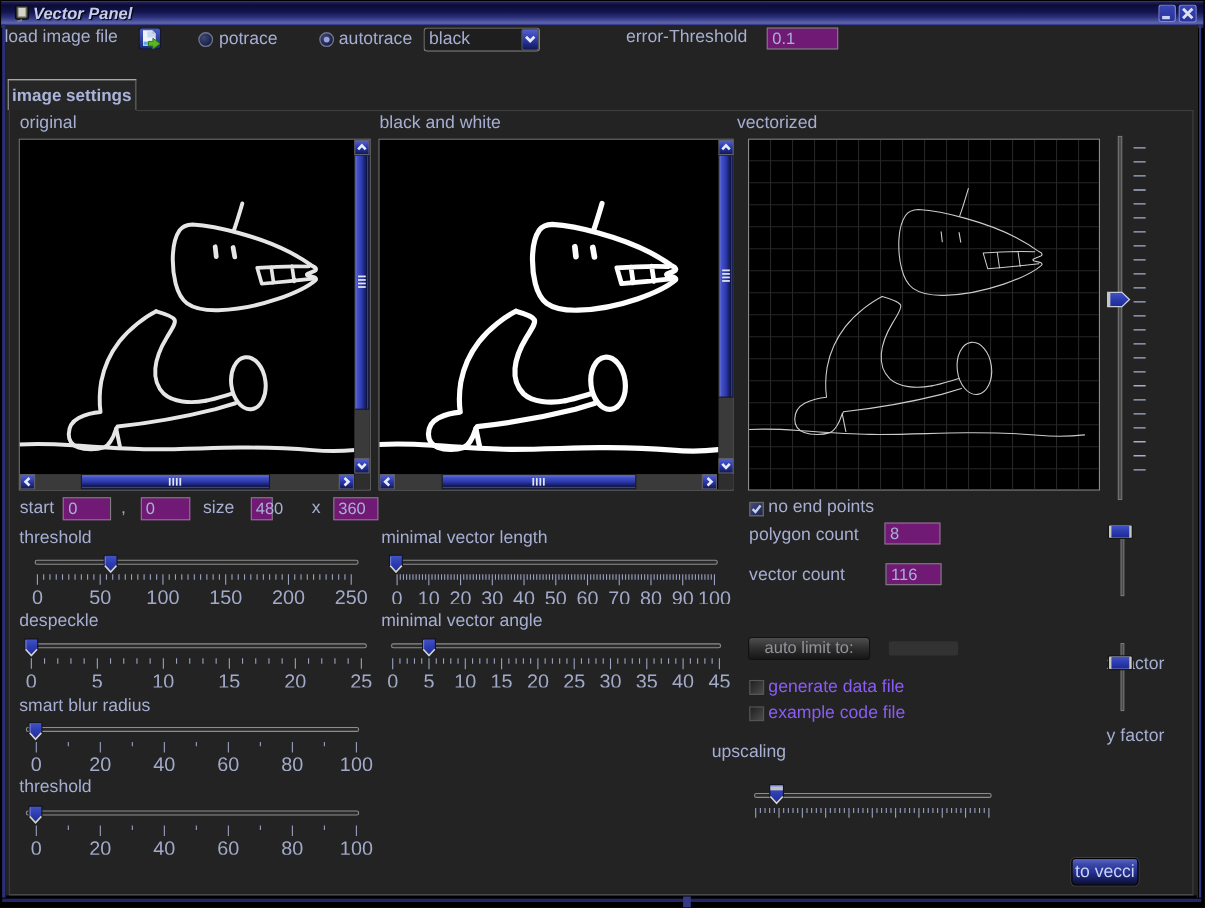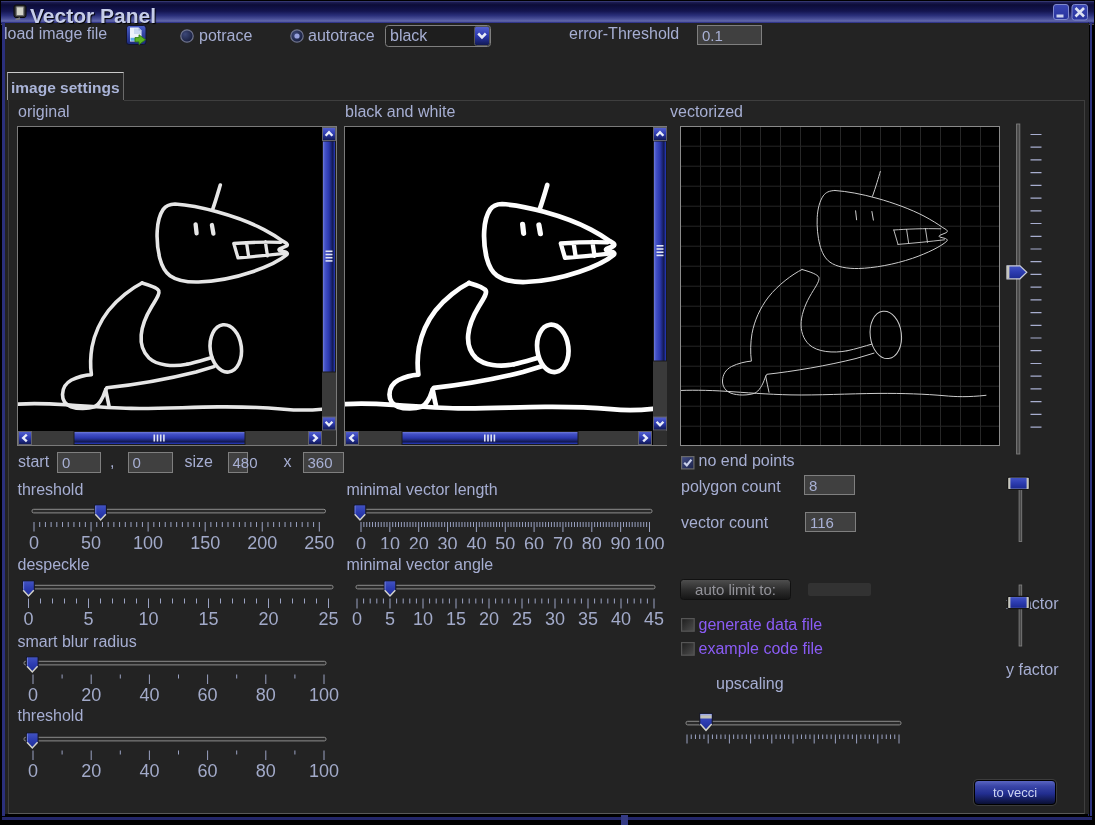--- a/index.html
+++ b/index.html
@@ -1,19 +1,19 @@
 <!DOCTYPE html>
 <html><head><meta charset="utf-8"><style>
 html,body{margin:0;padding:0;width:1095px;height:825px;background:#000;overflow:hidden;}
 *{box-sizing:border-box;}
 body{font-family:"Liberation Sans",sans-serif;position:relative;}
 .ab{position:absolute;}
 .lbl{position:absolute;color:#a6aed2;font-size:16px;line-height:16px;white-space:nowrap;}
 .dlbl{position:absolute;color:#8b5cf6;font-size:16px;line-height:16px;white-space:nowrap;}
-.tb{position:absolute;background:#404040;border:1px solid #7f7f7f;color:#a8b0d4;font-size:15px;line-height:19px;padding-left:4px;}
+.tb{position:absolute;background:#701a75;border:1px solid #7f7f7f;color:#a8b0d4;font-size:15px;line-height:19px;padding-left:4px;}
 </style></head><body>
 <svg width="0" height="0" style="position:absolute">
     <defs>
 <linearGradient id="thumbg" x1="0" y1="0" x2="0" y2="1">
  <stop offset="0" stop-color="#4354c4"></stop>
         <stop offset="0.45" stop-color="#2d3db2"></stop>
  <stop offset="1" stop-color="#1c2a92"></stop>
       </linearGradient>
 <linearGradient id="sbbtn" x1="0" y1="0" x2="0" y2="1">
  <stop offset="0" stop-color="#5562d2"></stop>
@@ -81,21 +81,21 @@
 <div class="ab" style="left:1087.5px;top:22px;width:1px;height:794px;background:#23266a;"></div>
 <div class="ab" style="left:1089.5px;top:22px;width:2px;height:794px;background:#2e3380;"></div>
 <div class="ab" style="left:2px;top:817px;width:1090px;height:2.5px;background:#23266a;"></div>
 <div class="ab" style="left:621px;top:815px;width:7px;height:10px;background:#343a84;"></div>
 <div class="ab" style="left:5px;top:22.5px;width:1084px;height:791.5px;background:#232323;"></div>
 <svg class="ab" style="left:13px;top:4px" width="16" height="17">
 <rect x="1" y="1" width="12" height="12.5" rx="2" fill="#2e2e2e" stroke="#0a0a0a"></rect>
 <rect x="3.2" y="2.8" width="7.6" height="8.8" rx="0.5" fill="#d4d4c8" stroke="#6a6a6a"></rect>
 <path d="M2.8,14.8 L6.8,13.2 L7.4,15.6 L2.2,16 Z" fill="#808080"></path>
 </svg>
-<div class="ab" style="left:30px;top:4px;color:#c6cde9;font-size:21px;font-weight:bold;text-shadow:1px 1px 1px #000;">Vector Panel</div>
+<div class="ab" style="left:30px;top:4px;color:#c6cde9;font-size:15px;font-weight:bold;text-shadow:1px 1px 1px #000;font-style:italic;">Vector Panel</div>
 <svg class="ab" style="left:1053px;top:4px" width="35" height="17">
 <rect x="0.5" y="0.5" width="15" height="15" rx="2.5" fill="url(#winbtn)" stroke="#8089cc" stroke-width="1"></rect>
 <rect x="3.5" y="10.5" width="7" height="3" fill="#ccd3ee"></rect>
 <rect x="19" y="0.5" width="15.5" height="15.5" rx="2.5" fill="url(#winbtn)" stroke="#8089cc" stroke-width="1"></rect>
 <path d="M22.5,4 L31,12.5 M31,4 L22.5,12.5" stroke="#dce1f2" stroke-width="2.6"></path>
 </svg>
 <div class="lbl" style="left:4px;top:26px;">load image file</div>
 <svg class="ab" style="left:126px;top:25px" width="21" height="20">
 <defs>
       <linearGradient id="loadbg" x1="0" y1="0" x2="0" y2="1">
@@ -352,33 +352,33 @@
 <div class="ab" style="left:680px;top:578.5px;width:111px;height:21px;border-radius:3.5px;background:linear-gradient(#4e4e4e,#2e2e2e 50%,#161616);border:1px solid #111;color:#93939a;font-size:15px;text-align:center;line-height:19px;">auto limit to:</div>
 <div class="ab" style="left:808px;top:582.5px;width:63px;height:13.5px;background:#323232;border-radius:2px;"></div>
 <svg class="ab" style="left:681px;top:617.5px" width="14" height="14">
 <rect x="0.6" y="0.6" width="12.6" height="12.6" fill="url(#dcbg)" stroke="#565656" stroke-width="1.2"></rect>
 </svg>
 <div class="dlbl" style="left:698.5px;top:616.5px;">generate data file</div>
 <svg class="ab" style="left:681px;top:641.5px" width="14" height="14">
 <rect x="0.6" y="0.6" width="12.6" height="12.6" fill="url(#dcbg)" stroke="#565656" stroke-width="1.2"></rect>
 </svg>
 <div class="dlbl" style="left:698.5px;top:640.5px;">example code file</div>
-<div class="lbl" style="left:716px;top:676px;">upscaling</div>
+<div class="lbl" style="left:647px;top:676px;">upscaling</div>
 <svg style="position:absolute;left:680px;top:707px" width="230" height="46">
     <rect x="6" y="14.299999999999955" width="215" height="3.6" rx="1.6" fill="#2a2a2a" stroke="#8d8d8d" stroke-width="1"></rect>
     <path d="M7.00,27.5 v9 M11.24,27.5 v4.5 M15.48,27.5 v4.5 M19.72,27.5 v4.5 M23.96,27.5 v4.5 M28.20,27.5 v9 M32.44,27.5 v4.5 M36.68,27.5 v4.5 M40.92,27.5 v4.5 M45.16,27.5 v4.5 M49.40,27.5 v9 M53.64,27.5 v4.5 M57.88,27.5 v4.5 M62.12,27.5 v4.5 M66.36,27.5 v4.5 M70.60,27.5 v9 M74.84,27.5 v4.5 M79.08,27.5 v4.5 M83.32,27.5 v4.5 M87.56,27.5 v4.5 M91.80,27.5 v9 M96.04,27.5 v4.5 M100.28,27.5 v4.5 M104.52,27.5 v4.5 M108.76,27.5 v4.5 M113.00,27.5 v9 M117.24,27.5 v4.5 M121.48,27.5 v4.5 M125.72,27.5 v4.5 M129.96,27.5 v4.5 M134.20,27.5 v9 M138.44,27.5 v4.5 M142.68,27.5 v4.5 M146.92,27.5 v4.5 M151.16,27.5 v4.5 M155.40,27.5 v9 M159.64,27.5 v4.5 M163.88,27.5 v4.5 M168.12,27.5 v4.5 M172.36,27.5 v4.5 M176.60,27.5 v9 M180.84,27.5 v4.5 M185.08,27.5 v4.5 M189.32,27.5 v4.5 M193.56,27.5 v4.5 M197.80,27.5 v9 M202.04,27.5 v4.5 M206.28,27.5 v4.5 M210.52,27.5 v4.5 M214.76,27.5 v4.5 M219.00,27.5 v9" stroke="#9aa2c2" stroke-width="1" fill="none"></path>
     <path d="M19.8,6.3 L32.2,6.3 L32.2,17.3 L26.0,24.3 L19.8,17.3 Z" fill="url(#thumbg)" stroke="#14141c" stroke-width="1"></path>
     <path d="M20.3,17.1 L26.0,23.3 L31.7,17.1" fill="none" stroke="#d4d4c9" stroke-width="1.5"></path>
     <rect x="20.3" y="8.1" width="11.4" height="3.4" fill="#c2c2ba"></rect>
     <rect x="20.3" y="7.1" width="11.4" height="1.1" fill="#aab4e8"></rect>
   </svg>
 <svg style="position:absolute;left:1005.5px;top:470px" width="34" height="79.5">
     <rect x="13.1" y="8" width="2.6" height="63.5" fill="#4a4a4a" stroke="#7c7c7c" stroke-width="0.9"></rect>
     <rect x="1.6" y="7.1" width="21.8" height="12.4" rx="1.2" fill="#c6c6bd" stroke="#161616" stroke-width="1.2"></rect>
     <rect x="4.4" y="7.9" width="16.2" height="10.8" fill="url(#thumbg)"></rect>
   </svg>
 <div class="lbl" style="left:1006px;top:556px;margin-top:40px;">x factor</div>
 <svg style="position:absolute;left:1005.5px;top:577px" width="34" height="77">
     <rect x="13.1" y="8" width="2.6" height="61" fill="#4a4a4a" stroke="#7c7c7c" stroke-width="0.9"></rect>
     <rect x="1.6" y="19.3" width="21.8" height="12.4" rx="1.2" fill="#c6c6bd" stroke="#161616" stroke-width="1.2"></rect>
     <rect x="4.4" y="20.1" width="16.2" height="10.8" fill="url(#thumbg)"></rect>
   </svg>
 <div class="lbl" style="left:1006px;top:661.5px;">y factor</div>
-<div class="ab" style="left:974px;top:779.5px;width:82px;height:25px;border-radius:4px;background:linear-gradient(#5a65c0,#3a46a8 22%,#222e90 55%,#0a0f32);border:1px solid #000;box-shadow:0 0 0 1px #3c3c3c;color:#ccd3f0;font-size:13px;text-align:center;line-height:23px;">to vecci</div>
+<div class="ab" style="left:974px;top:779.5px;width:61px;height:25px;border-radius:4px;background:linear-gradient(#5a65c0,#3a46a8 22%,#222e90 55%,#0a0f32);border:1px solid #000;box-shadow:0 0 0 1px #3c3c3c;color:#ccd3f0;font-size:16px;text-align:center;line-height:23px;">to vecci</div>
 </body></html>

